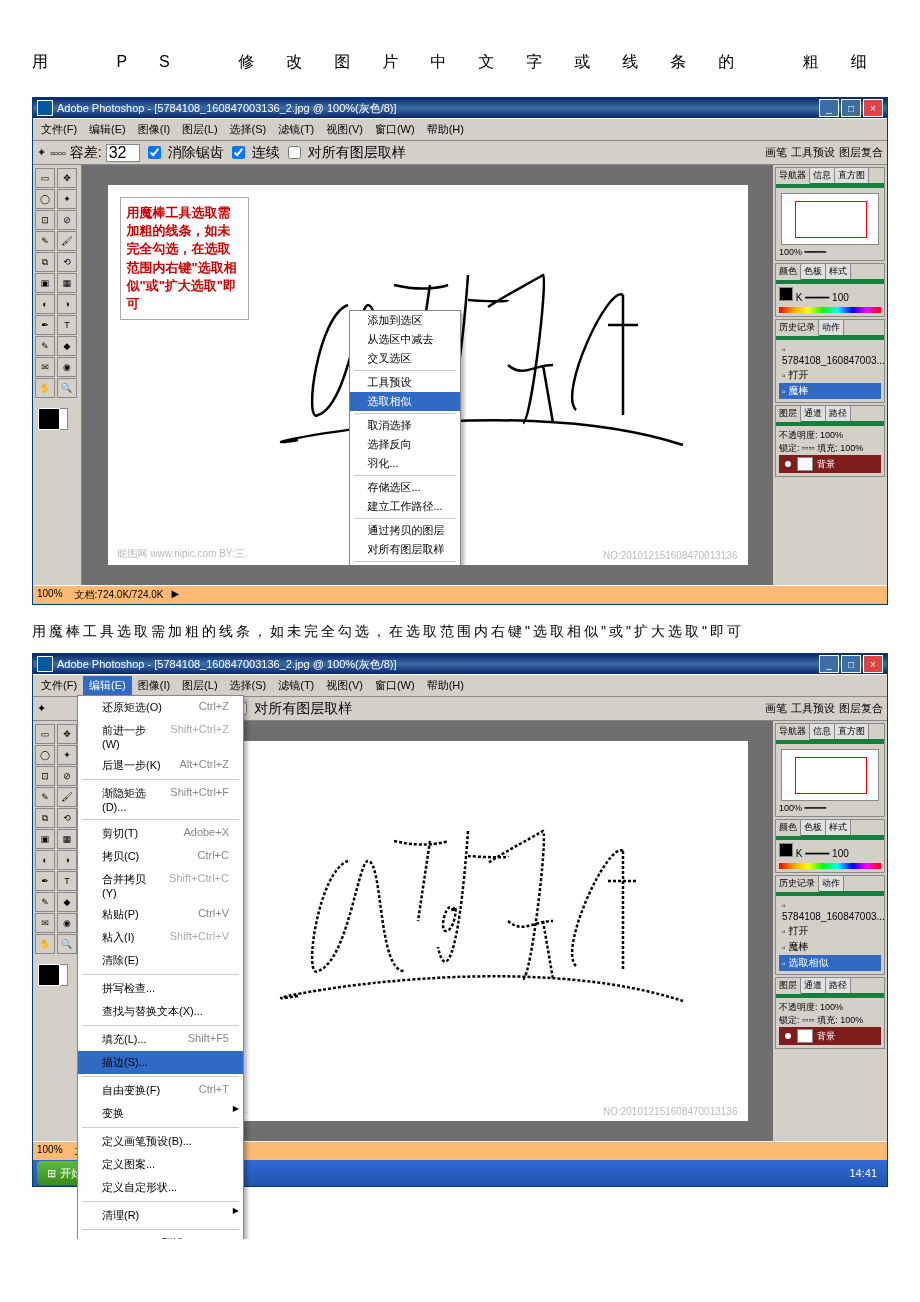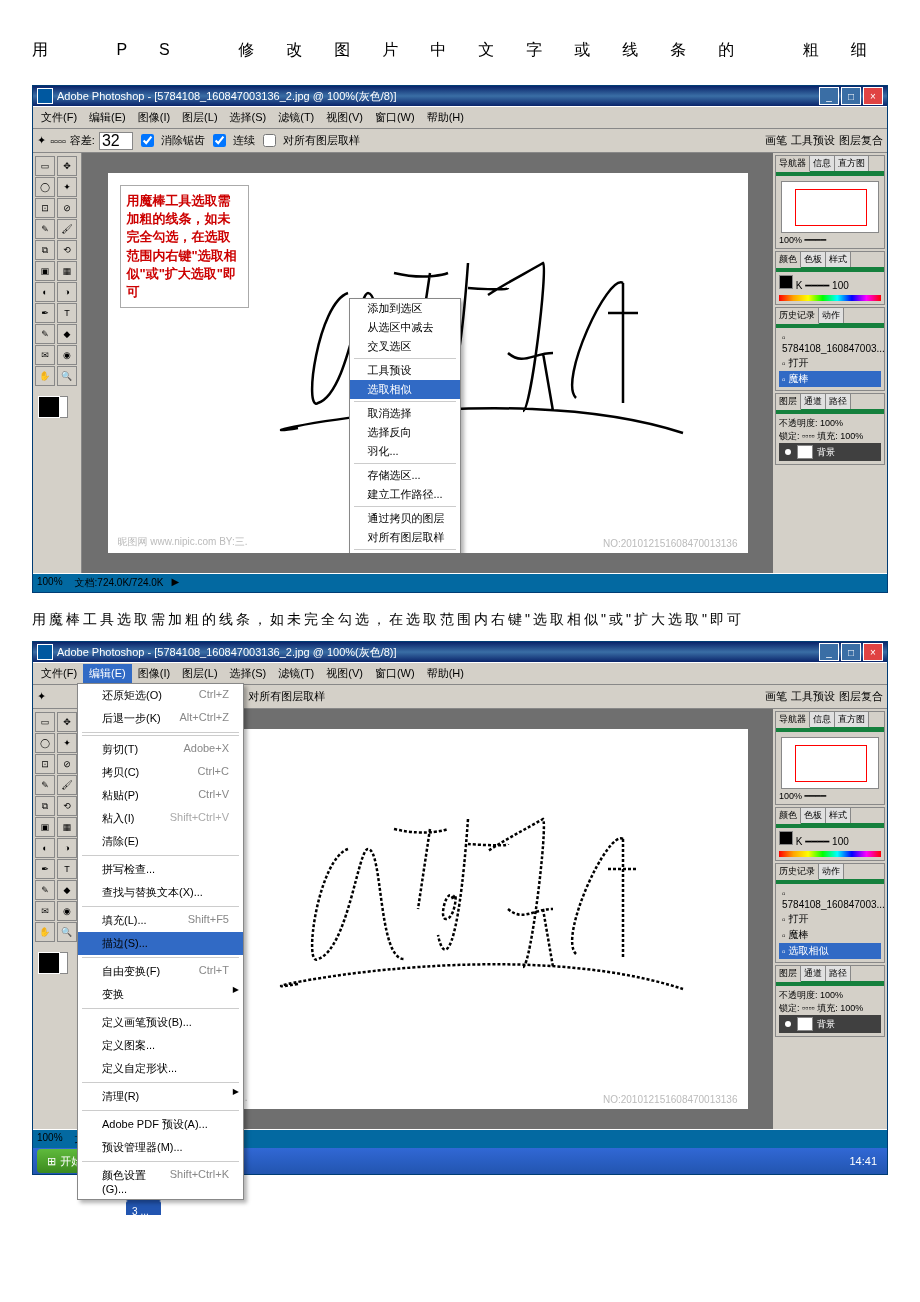--- a/index.html
+++ b/index.html
@@ -1,30 +1,30 @@
 <!DOCTYPE html>
 <html><head>
   <meta charset="utf-8">
   <style>
     body{margin:0;font-family:"SimSun","Microsoft YaHei",Arial,sans-serif;background:#fff;width:920px}
-    .page{padding:40px 32px}
+    .page{padding:52px 32px}
     .doc-title{font-size:16px;letter-spacing:32px;margin:0 0 24px 0;white-space:nowrap}
     .doc-caption{font-size:14px;margin:18px 0 12px 0;text-align:justify;letter-spacing:3px}
     .app{background:#D4D0C8;border:1px solid #003C74;margin-bottom:0}
     .titlebar{height:20px;background:linear-gradient(#0A246A,#3A6EA5,#0A246A);display:flex;align-items:center;padding:0 4px;color:#fff;font-size:11px}
     .app-icon{width:14px;height:14px;margin-right:4px;background:#0058a0;border:1px solid #fff}
     .win-btns{margin-left:auto;display:flex;gap:2px}
     .win-btn{width:18px;height:16px;background:#3a6ea5;border:1px solid #fff;color:#fff;font-size:10px;display:flex;align-items:center;justify-content:center}
     .win-close{background:#e04343}
     .menubar{display:flex;background:#D4D0C8;border-bottom:1px solid #888;border-top:1px solid #fff;padding:1px 2px;position:relative}
     .menubar span{font-size:11px;padding:2px 6px;color:#000}
     .menubar span.active{background:#316AC5;color:#fff}
     .optionsbar{background:#D4D0C8;border-bottom:1px solid #888;padding:2px 4px;display:flex;align-items:center;gap:4px;font-size:11px}
     .optionsbar input[type=text]{width:28px;height:14px;font-size:16px;border:1px solid #888}
-    .optionsbar label{font-size:11px}
+    .optionsbar label{font-size:14px}
     .workspace{display:flex;background:#6F6F6F;position:relative;height:420px}
     .toolbox{width:44px;background:#D4D0C8;border-right:1px solid #888;padding:3px 2px;display:flex;flex-direction:column;gap:1px}
     .tool-row{display:flex;gap:2px}
     .tool{width:18px;height:18px;background:#D4D0C8;border:1px solid #888;font-size:9px;display:flex;align-items:center;justify-content:center}
     .color-swatch{width:36px;height:28px;position:relative;margin-top:6px}
     .color-swatch .fg{width:20px;height:20px;background:#000;border:1px solid #fff;position:absolute;left:3px;top:3px;z-index:2}
     .color-swatch .bg{width:20px;height:20px;background:#fff;border:1px solid #888;position:absolute;right:3px;bottom:3px}
     .canvas-area{flex:1;position:relative;background:#6F6F6F;display:flex;align-items:center;justify-content:center}
     .canvas{background:#fff;width:640px;height:380px;position:relative;overflow:hidden}
     .signature{position:absolute;width:560px;height:280px;left:40px;top:60px}
@@ -46,23 +46,23 @@
     .panel{background:#D4D0C8;border:1px solid #888}
     .panel-tabs{display:flex;border-bottom:5px solid #15803d}
     .panel-tabs span{padding:1px 3px;border-right:1px solid #888;background:#e0e0e0;font-size:9px}
     .panel-tabs span.active{background:#D4D0C8;border-bottom:1px solid #D4D0C8;margin-bottom:-1px}
     .panel-body{padding:3px;min-height:20px}
     .navigator-thumb{width:96px;height:50px;background:#fff;border:1px solid #888;margin:2px auto;position:relative}
     .navigator-thumb .view{width:70px;height:35px;border:1px solid #f00;position:absolute;left:13px;top:7px}
     .color-bar{height:6px;background:linear-gradient(90deg,red,orange,yellow,lime,cyan,blue,magenta,red);margin-top:4px}
     .history-row{padding:1px 3px;display:flex;align-items:center;gap:3px}
     .history-row.hl{background:#316AC5;color:#fff}
-    .layer-row{background:#404040;color:#fff;padding:2px 4px;display:flex;align-items:center;gap:4px}
+    .layer-row{background:#7f1d1d;color:#fff;padding:2px 4px;display:flex;align-items:center;gap:4px}
     .eye{width:10px;height:10px;fill:#fff}
-    .statusbar{background:#0369a1;border-top:1px solid #fff;font-size:10px;padding:2px 4px;display:flex}
+    .statusbar{background:#fdba74;border-top:1px solid #fff;font-size:10px;padding:2px 4px;display:flex}
     .taskbar{height:26px;background:linear-gradient(#3168D5,#2255b0);display:flex;align-items:center;gap:4px;padding:0 4px;font-size:11px;color:#fff}
     .start-btn{background:linear-gradient(#5fba3c,#3c8a1e);padding:2px 10px;border-radius:4px;display:flex;align-items:center;gap:4px;height:20px}
     .task-item{background:#2255b0;padding:2px 6px;border-radius:2px;font-size:10px;height:16px;display:flex;align-items:center}
     .clock{margin-left:auto;padding:2px 6px}
     .watermark{position:absolute;bottom:4px;left:10px;font-size:10px;color:#bbb}
     .watermark2{position:absolute;bottom:4px;right:10px;font-size:10px;color:#bbb}
   </style>
 </head>
 <body>
 
@@ -263,33 +263,45 @@
         <span>选择(S)</span>
         <span>滤镜(T)</span>
         <span>视图(V)</span>
         <span>窗口(W)</span>
         <span>帮助(H)</span>
         <div class="dropdown-menu" id="editmenu">
           <div class="item">
             <span>还原矩选(O)</span>
             <span class="shortcut">Ctrl+Z</span>
           </div>
+          <div class="item disabled">
+            <span>前进一步(W)</span>
+            <span class="shortcut">Shift+Ctrl+Z</span>
+          </div>
           <div class="item">
             <span>后退一步(K)</span>
             <span class="shortcut">Alt+Ctrl+Z</span>
           </div>
           <hr>
+          <div class="item">
+            <span>渐隐矩选(D)...</span>
+            <span class="shortcut">Shift+Ctrl+F</span>
+          </div>
           <hr>
           <div class="item">
             <span>剪切(T)</span>
             <span class="shortcut">Adobe+X</span>
           </div>
           <div class="item">
             <span>拷贝(C)</span>
             <span class="shortcut">Ctrl+C</span>
+          </div>
+          <div class="item disabled">
+            <span>合并拷贝(Y)</span>
+            <span class="shortcut">Shift+Ctrl+C</span>
           </div>
           <div class="item">
             <span>粘贴(P)</span>
             <span class="shortcut">Ctrl+V</span>
           </div>
           <div class="item disabled">
             <span>粘入(I)</span>
             <span class="shortcut">Shift+Ctrl+V</span>
           </div>
           <div class="item">

